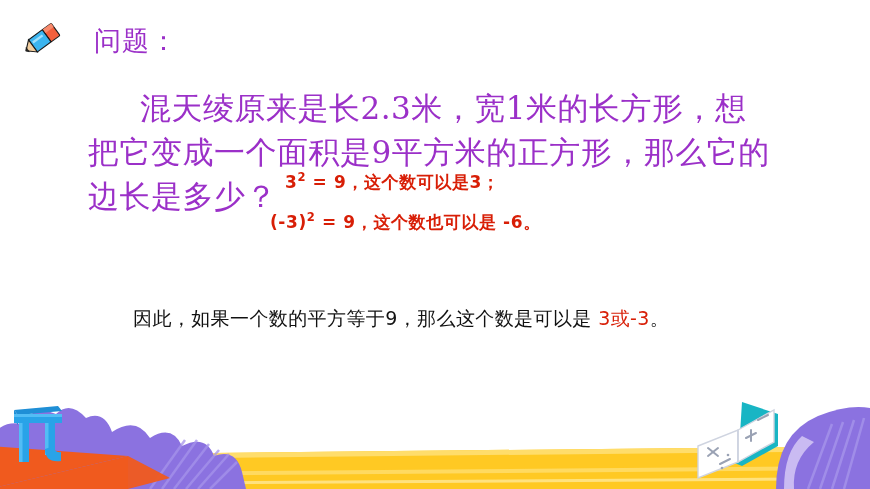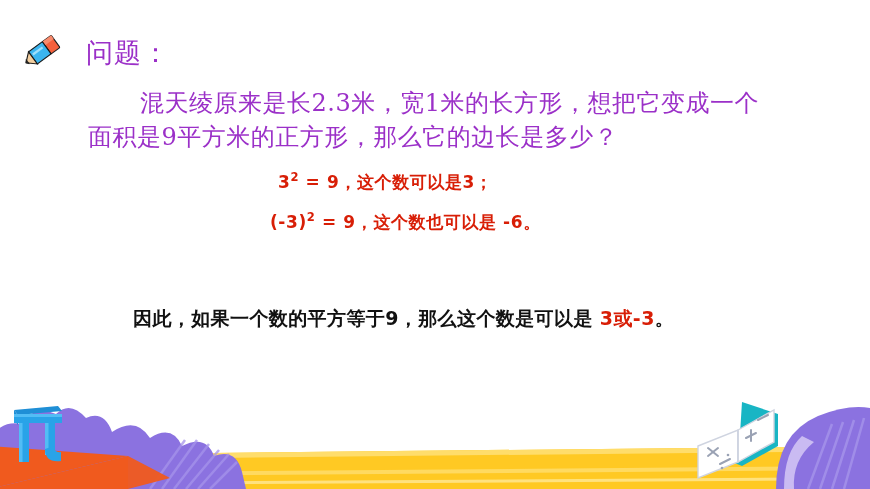--- a/index.html
+++ b/index.html
@@ -21,24 +21,24 @@
     width: 870px;
     height: 489px;
     background: #ffffff;
     overflow: hidden;
   }
 
   
   .header {
     position: absolute;
     left: 18px;
-    top: 32px;
+    top: 20px;
     display: flex;
     align-items: center;
-    gap: 22px;
+    gap: 30px;
   }
   .pencil-icon {
     width: 46px;
     height: 40px;
     display: block;
   }
   .header-title {
     font-family: "DejaVu Sans", sans-serif;
     font-size: 27px;
     font-weight: 400;
@@ -48,57 +48,57 @@
     white-space: nowrap;
   }
 
   
   .question-block {
     position: absolute;
     left: 88px;
     top: 86px;
     width: 690px;
     font-family: "DejaVu Serif", serif;
-    font-size: 24px;
+    font-size: 31px;
     line-height: 1.42;
     color: #9B30C8;
     letter-spacing: 0.5px;
     text-indent: 52px;
   }
 
   .eq-line {
     position: absolute;
     font-family: "DejaVu Sans", sans-serif;
     font-weight: bold;
     color: #D81E06;
     font-size: 17px;
     letter-spacing: 0.6px;
     white-space: nowrap;
   }
-  .eq-line-1 { left: 278px; top: 170px; }
+  .eq-line-1 { left: 285px; top: 170px; }
   .eq-line-2 { left: 270px; top: 210px; }
   sup { font-size: 0.68em; vertical-align: super; }
 
   .reason-line {
     position: absolute;
     left: 216px;
     top: 249px;
     font-family: "DejaVu Serif", serif;
     font-size: 19px;
     color: #1a1a1a;
     letter-spacing: 0.6px;
     white-space: nowrap;
   }
 
   .conclusion-line {
     position: absolute;
     left: 133px;
     top: 306px;
     font-family: "DejaVu Sans", sans-serif;
-    font-weight: bold;
+    font-weight: normal;
     font-size: 19px;
     color: #111111;
     letter-spacing: 0.4px;
     white-space: nowrap;
   }
   .conclusion-line .hl { color: #D81E06; }
 
   
   .deco-bottom {
     position: absolute;

